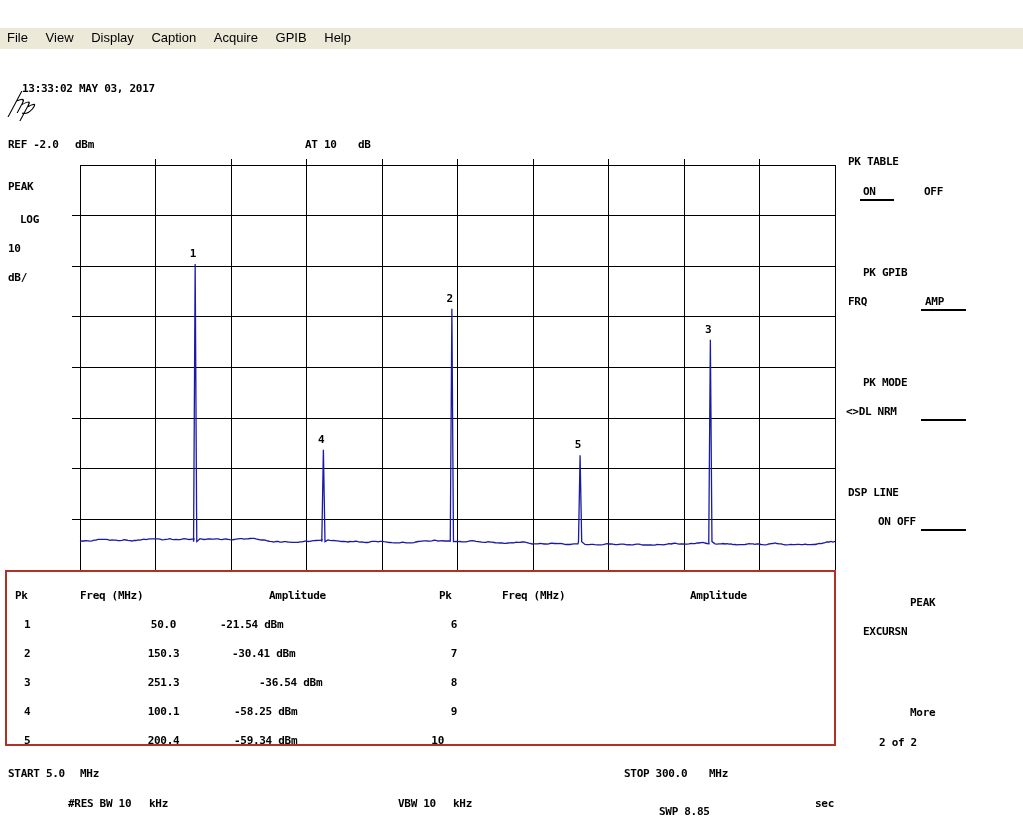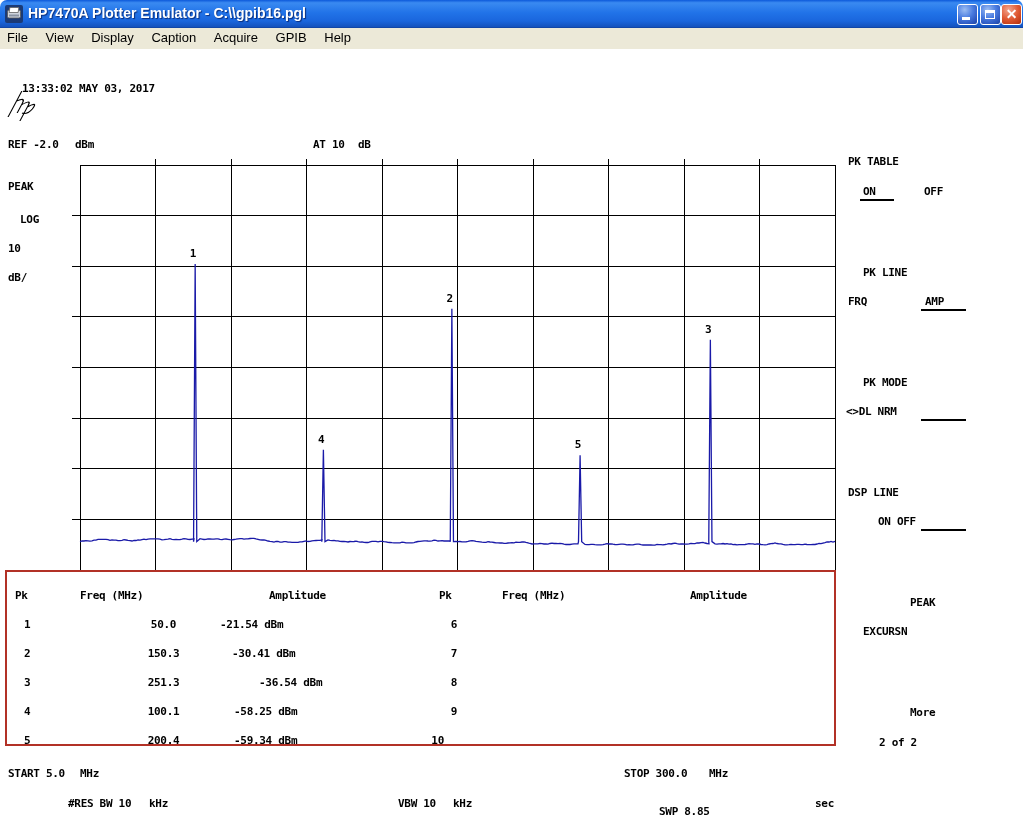--- a/index.html
+++ b/index.html
@@ -49,38 +49,20 @@
   .plotsvg{position:absolute;left:70px;top:153px;}
   .gridline{stroke:#000;stroke-width:1;shape-rendering:crispEdges;}
   .plot-label{font:bold 11px "DejaVu Sans Mono",monospace;fill:#000;}
   .hp-logo{position:absolute;left:2px;top:87px;}
 </style>
 </head>
 <body>
 
 <div class="screen">
 
-  <div class="titlebar">
-    <svg class="app-icon" viewBox="0 0 18 18">
-      <rect x="0" y="0" width="18" height="18" rx="2" fill="#1b3a75"></rect>
-      <rect x="2.5" y="5" width="13" height="8" rx="1.5" fill="#cfd4dd" stroke="#555" stroke-width="0.8"></rect>
-      <rect x="4.5" y="2.5" width="9" height="5" fill="#fff" stroke="#666" stroke-width="0.8" transform="skewX(-8)" transform-origin="9 5"></rect>
-      <rect x="4" y="9.5" width="10" height="2" fill="#8a93a3"></rect>
-    </svg>
-    <span class="title-text">HP7470A Plotter Emulator - C:\\gpib16.pgl</span>
-    <div class="winbtn btn-blue" style="left:957px;">
-      <span class="glyph-min"></span>
-    </div>
-    <div class="winbtn btn-blue" style="left:980px;">
-      <span class="glyph-max"></span>
-    </div>
-    <div class="winbtn btn-red" style="left:1001px;">
-      <span class="glyph-close">✕</span>
-    </div>
-  </div>
 
   <div class="menubar">
     <span class="menu-item">File</span>
     <span class="menu-item">View</span>
     <span class="menu-item">Display</span>
     <span class="menu-item">Caption</span>
     <span class="menu-item">Acquire</span>
     <span class="menu-item">GPIB</span>
     <span class="menu-item">Help</span>
   </div>
@@ -88,21 +70,21 @@
   <div class="ptext" style="left:22px;top:83px;">13:33:02 MAY 03, 2017</div>
 
   <svg class="hp-logo" width="42" height="38" viewBox="0 0 42 38">
     <g transform="skewX(-28) translate(18,0)" fill="none" stroke="#000" stroke-width="1.2">
       <path d="M4 4 L4 30 M4 14 Q11 10 11 16 L11 26 M11 18 Q18 12 18 18 L18 34 M18 20 Q26 14 24 22 Q22 28 16 26"></path>
     </g>
   </svg>
 
   <div class="ptext" style="left:8px;top:139px;">REF -2.0</div>
   <div class="ptext" style="left:75px;top:139px;">dBm</div>
-  <div class="ptext" style="left:313px;top:139px;">AT 10</div>
+  <div class="ptext" style="left:305px;top:139px;">AT 10</div>
   <div class="ptext" style="left:358px;top:139px;">dB</div>
 
   <div class="ptext" style="left:8px;top:181px;">PEAK</div>
   <div class="ptext" style="left:20px;top:214px;">LOG</div>
   <div class="ptext" style="left:8px;top:243px;">10</div>
   <div class="ptext" style="left:8px;top:272px;text-align:right;">dB/</div>
 
   <svg class="plotsvg" id="plot-svg" width="780" height="425" viewBox="0 0 780 425">
       <line x1="10" y1="12" x2="10" y2="417" class="gridline"></line>
       <line x1="85.5" y1="12" x2="85.5" y2="417" class="gridline"></line>
@@ -146,21 +128,21 @@
       <text x="379.86949152542377" y="148.825625" text-anchor="middle" class="plot-label">2</text>
       <text x="508.0915254237288" y="295.28375" text-anchor="middle" class="plot-label">5</text>
       <text x="638.3610169491526" y="179.85875" text-anchor="middle" class="plot-label">3</text>
     </svg>
 
   <div class="ptext" style="left:848px;top:156px;">PK TABLE</div>
   <div class="ptext" style="left:863px;top:186px;">ON</div>
   <div class="uline" style="left:860px;top:199px;width:34px;"></div>
   <div class="ptext" style="left:924px;top:186px;">OFF</div>
 
-  <div class="ptext" style="left:863px;top:267px;">PK LINE</div>
+  <div class="ptext" style="left:863px;top:267px;">PK GPIB</div>
   <div class="ptext" style="left:848px;top:296px;">FRQ</div>
   <div class="ptext" style="left:925px;top:296px;">AMP</div>
   <div class="uline" style="left:921px;top:309px;width:45px;"></div>
 
   <div class="ptext" style="left:863px;top:377px;">PK MODE</div>
   <div class="ptext" style="left:846px;top:406px;">&lt;&gt;DL NRM</div>
   <div class="uline" style="left:921px;top:419px;width:45px;"></div>
 
   <div class="ptext" style="left:848px;top:487px;">DSP LINE</div>
   <div class="ptext" style="left:878px;top:516px;">ON OFF</div>

